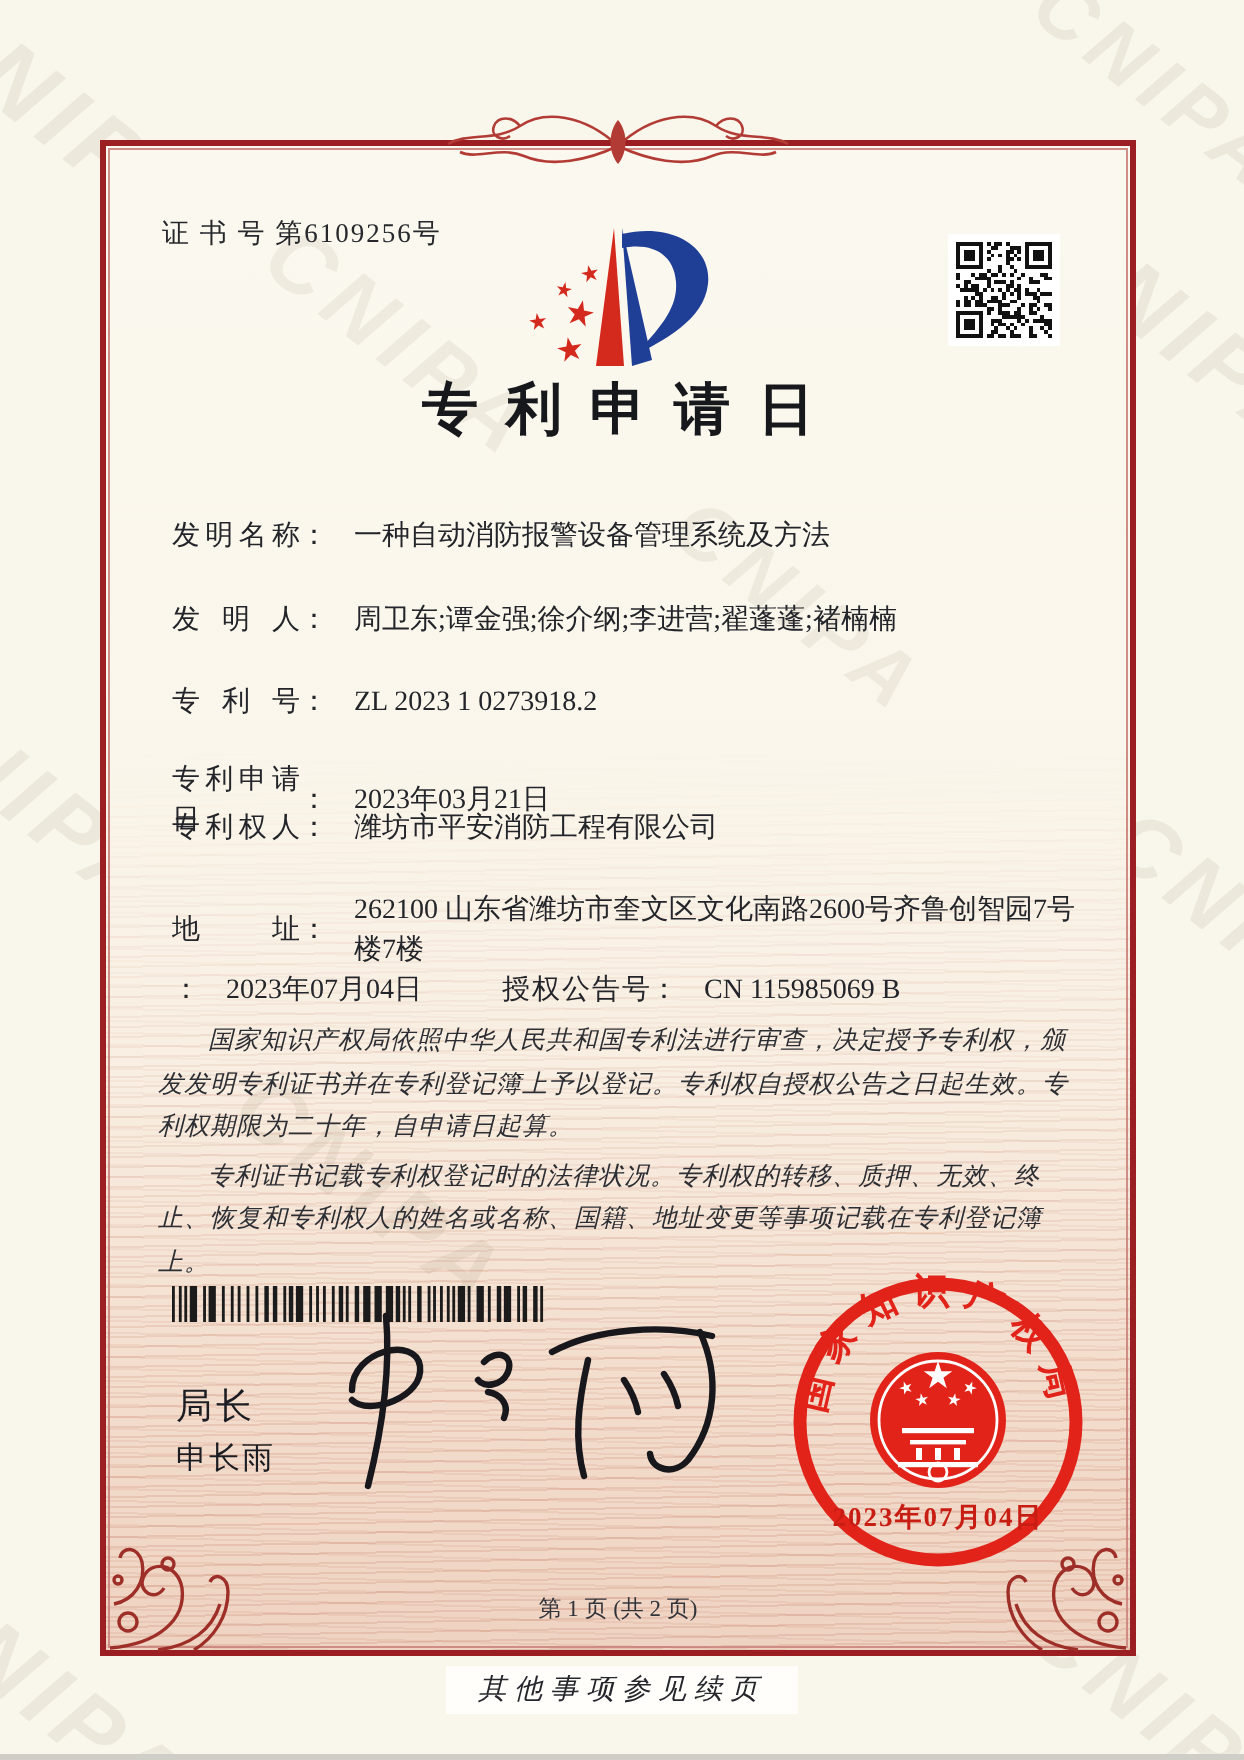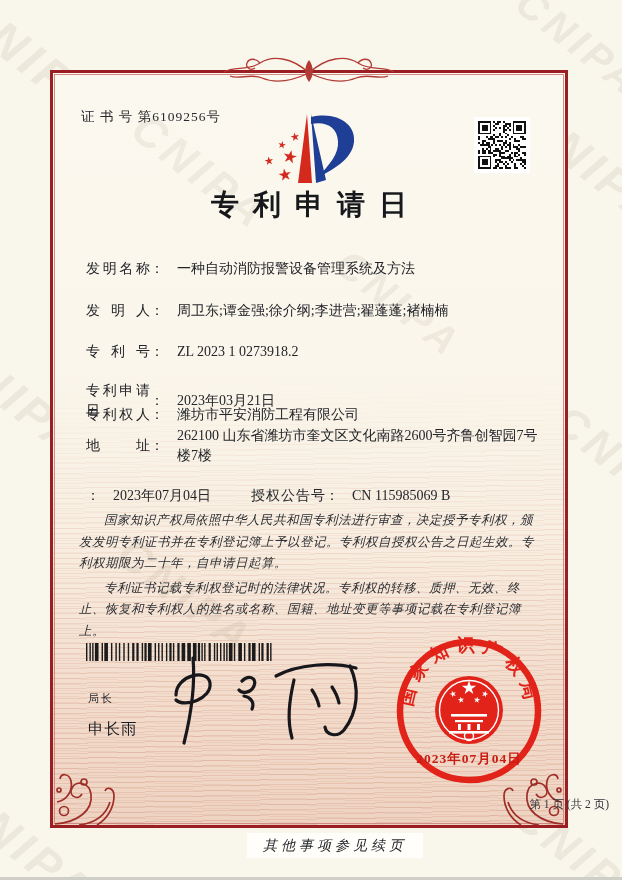--- a/index.html
+++ b/index.html
@@ -45,35 +45,35 @@
             text-justify:inter-character;flex:0 0 74px;}
   
   .paras{left:26px;top:437px;width:464px;font-size:12.5px;line-height:21.5px;
          color:#2c2e33;font-style:italic;}
   .paras p{margin:0 0 3px 0;text-indent:2em;letter-spacing:.5px;}
   
   .barcode{left:33px;top:570px;width:192px;height:18px;}
   .barcode svg{width:100%;height:100%;display:block;}
   
   .dir-title{left:35px;top:618px;font-family:Liberation Mono, monospace;
-             font-size:11px;color:#1c1d22;letter-spacing:2px;text-align:right;}
+             font-size:18px;color:#1c1d22;letter-spacing:2px;text-align:right;}
   .dir-name{left:35px;top:646px;font-family:"Liberation Sans","DejaVu Sans",sans-serif;
             font-size:15.5px;color:#1c1d22;letter-spacing:1px;}
   .sig{left:93px;top:578px;width:238px;height:100px;}
   
   .seal{left:341px;top:563px;width:150px;height:150px;}
   
-  .page-num{left:0;bottom:13px;width:100%;text-align:right;font-size:11.5px;color:#33343a;padding-left:44px;}
+  .page-num{left:0;bottom:13px;width:100%;text-align:center;font-size:11.5px;color:#33343a;}
   
   .orn-top{position:absolute;left:50%;top:-24px;transform:translateX(-50%);z-index:2;}
   .orn-bl{position:absolute;left:-2px;bottom:-3px;z-index:2;}
   .orn-br{position:absolute;right:-2px;bottom:-3px;transform:scaleX(-1);z-index:2;}
   
   .note-box{position:absolute;left:50%;top:833px;transform:translateX(-50%);
-            background:#fffefb;padding:3px 16px;z-index:1;margin-left:24px;}
+            background:#fffefb;padding:3px 16px;z-index:1;}
   .note-box span{font-size:14px;font-style:italic;letter-spacing:4px;color:#26272c;}
   .bottom-edge{position:absolute;left:0;bottom:0;width:100%;height:3px;
                background:#cfcec7;z-index:3;}
 </style>
 </head>
 <body>
 
 <div class="page">
 
   <div class="wm" style="left:-20px;top:-15px;font-size:48px">CNIPA</div>
@@ -363,21 +363,21 @@
     <div class="f-row cz" style="top:308px">
       <span class="f-label">专利申请日</span>
         <span class="f-colon">：</span>
       <span class="f-value">2023年03月21日</span>
     </div>
     <div class="f-row cz" style="top:332px">
       <span class="f-label">专利权人</span>
         <span class="f-colon">：</span>
       <span class="f-value">潍坊市平安消防工程有限公司</span>
     </div>
-    <div class="f-row cz" style="top:353px">
+    <div class="f-row cz" style="top:373px">
       <span class="f-label">地址</span>
         <span class="f-colon">：</span>
       <span class="f-value">262100 山东省潍坊市奎文区文化南路2600号齐鲁创智园7号楼7楼</span>
     </div>
     <div class="f-row cz" style="top:413px">
         <span class="f-colon">：</span>
       <span class="f-value-mid">2023年07月04日</span>
       <span class="f-label2">授权公告号</span>
         <span class="f-colon">：</span>
       <span class="f-value" style="width:120px">CN 115985069 B</span>

